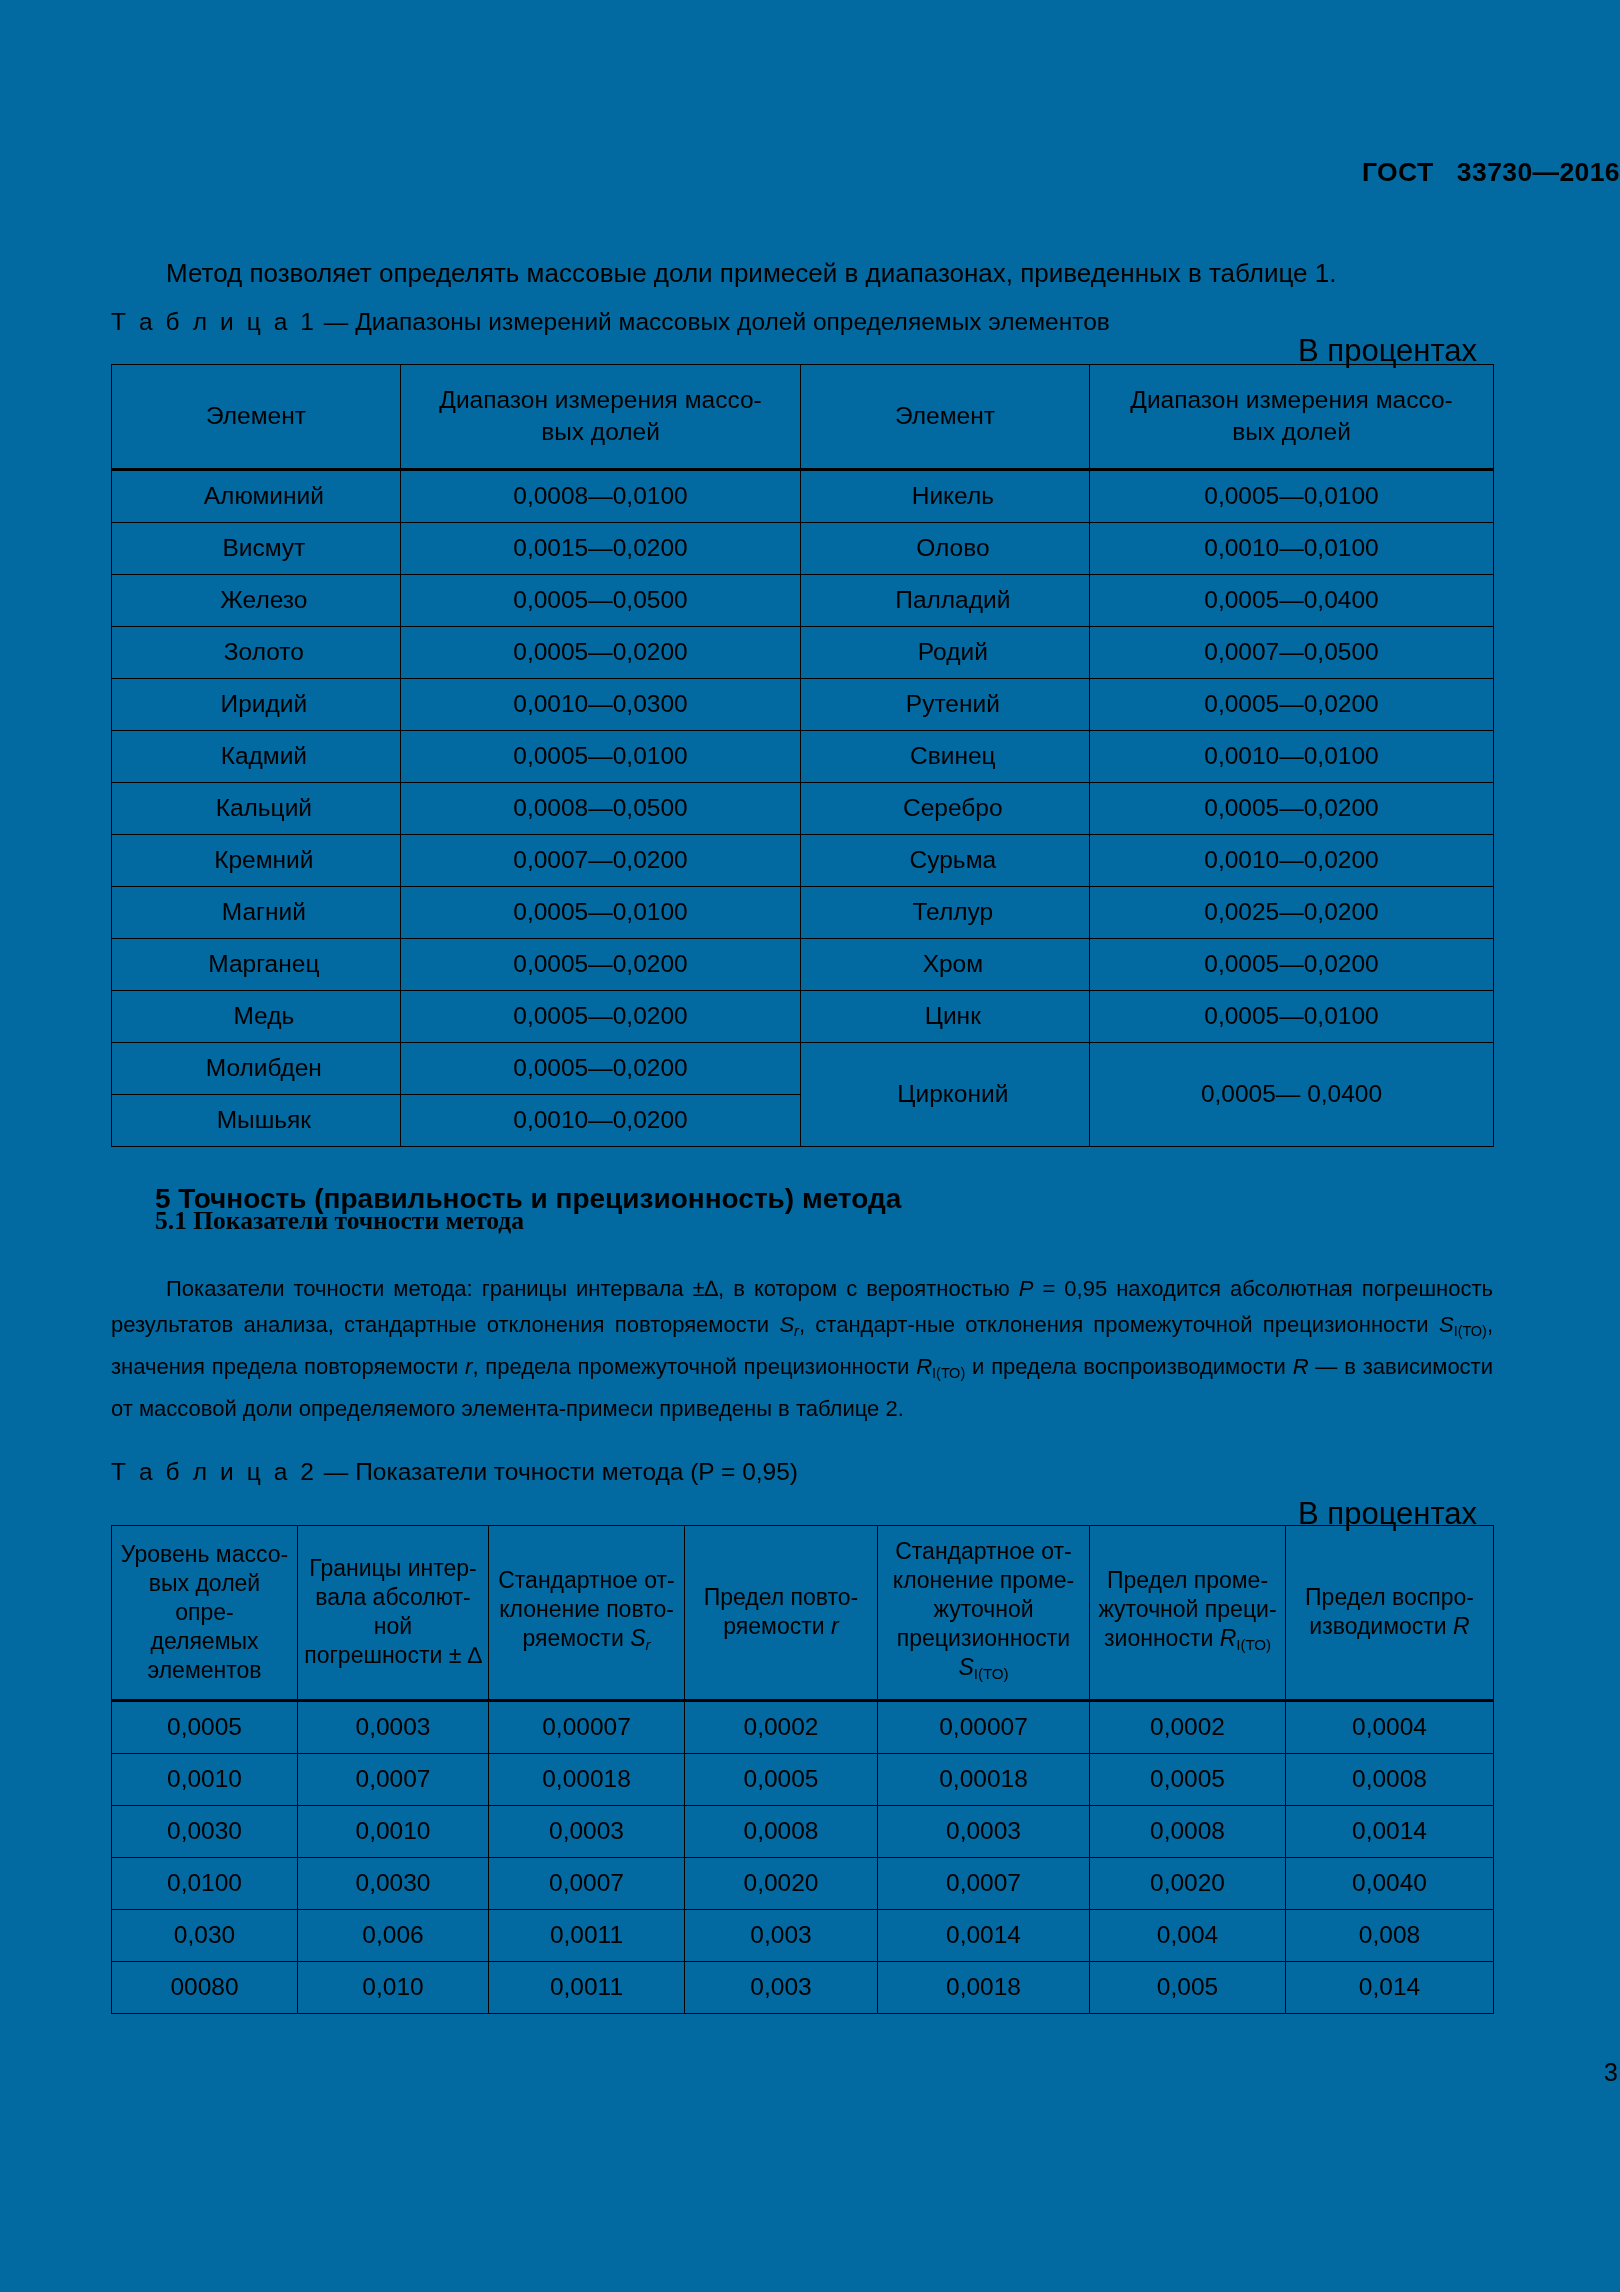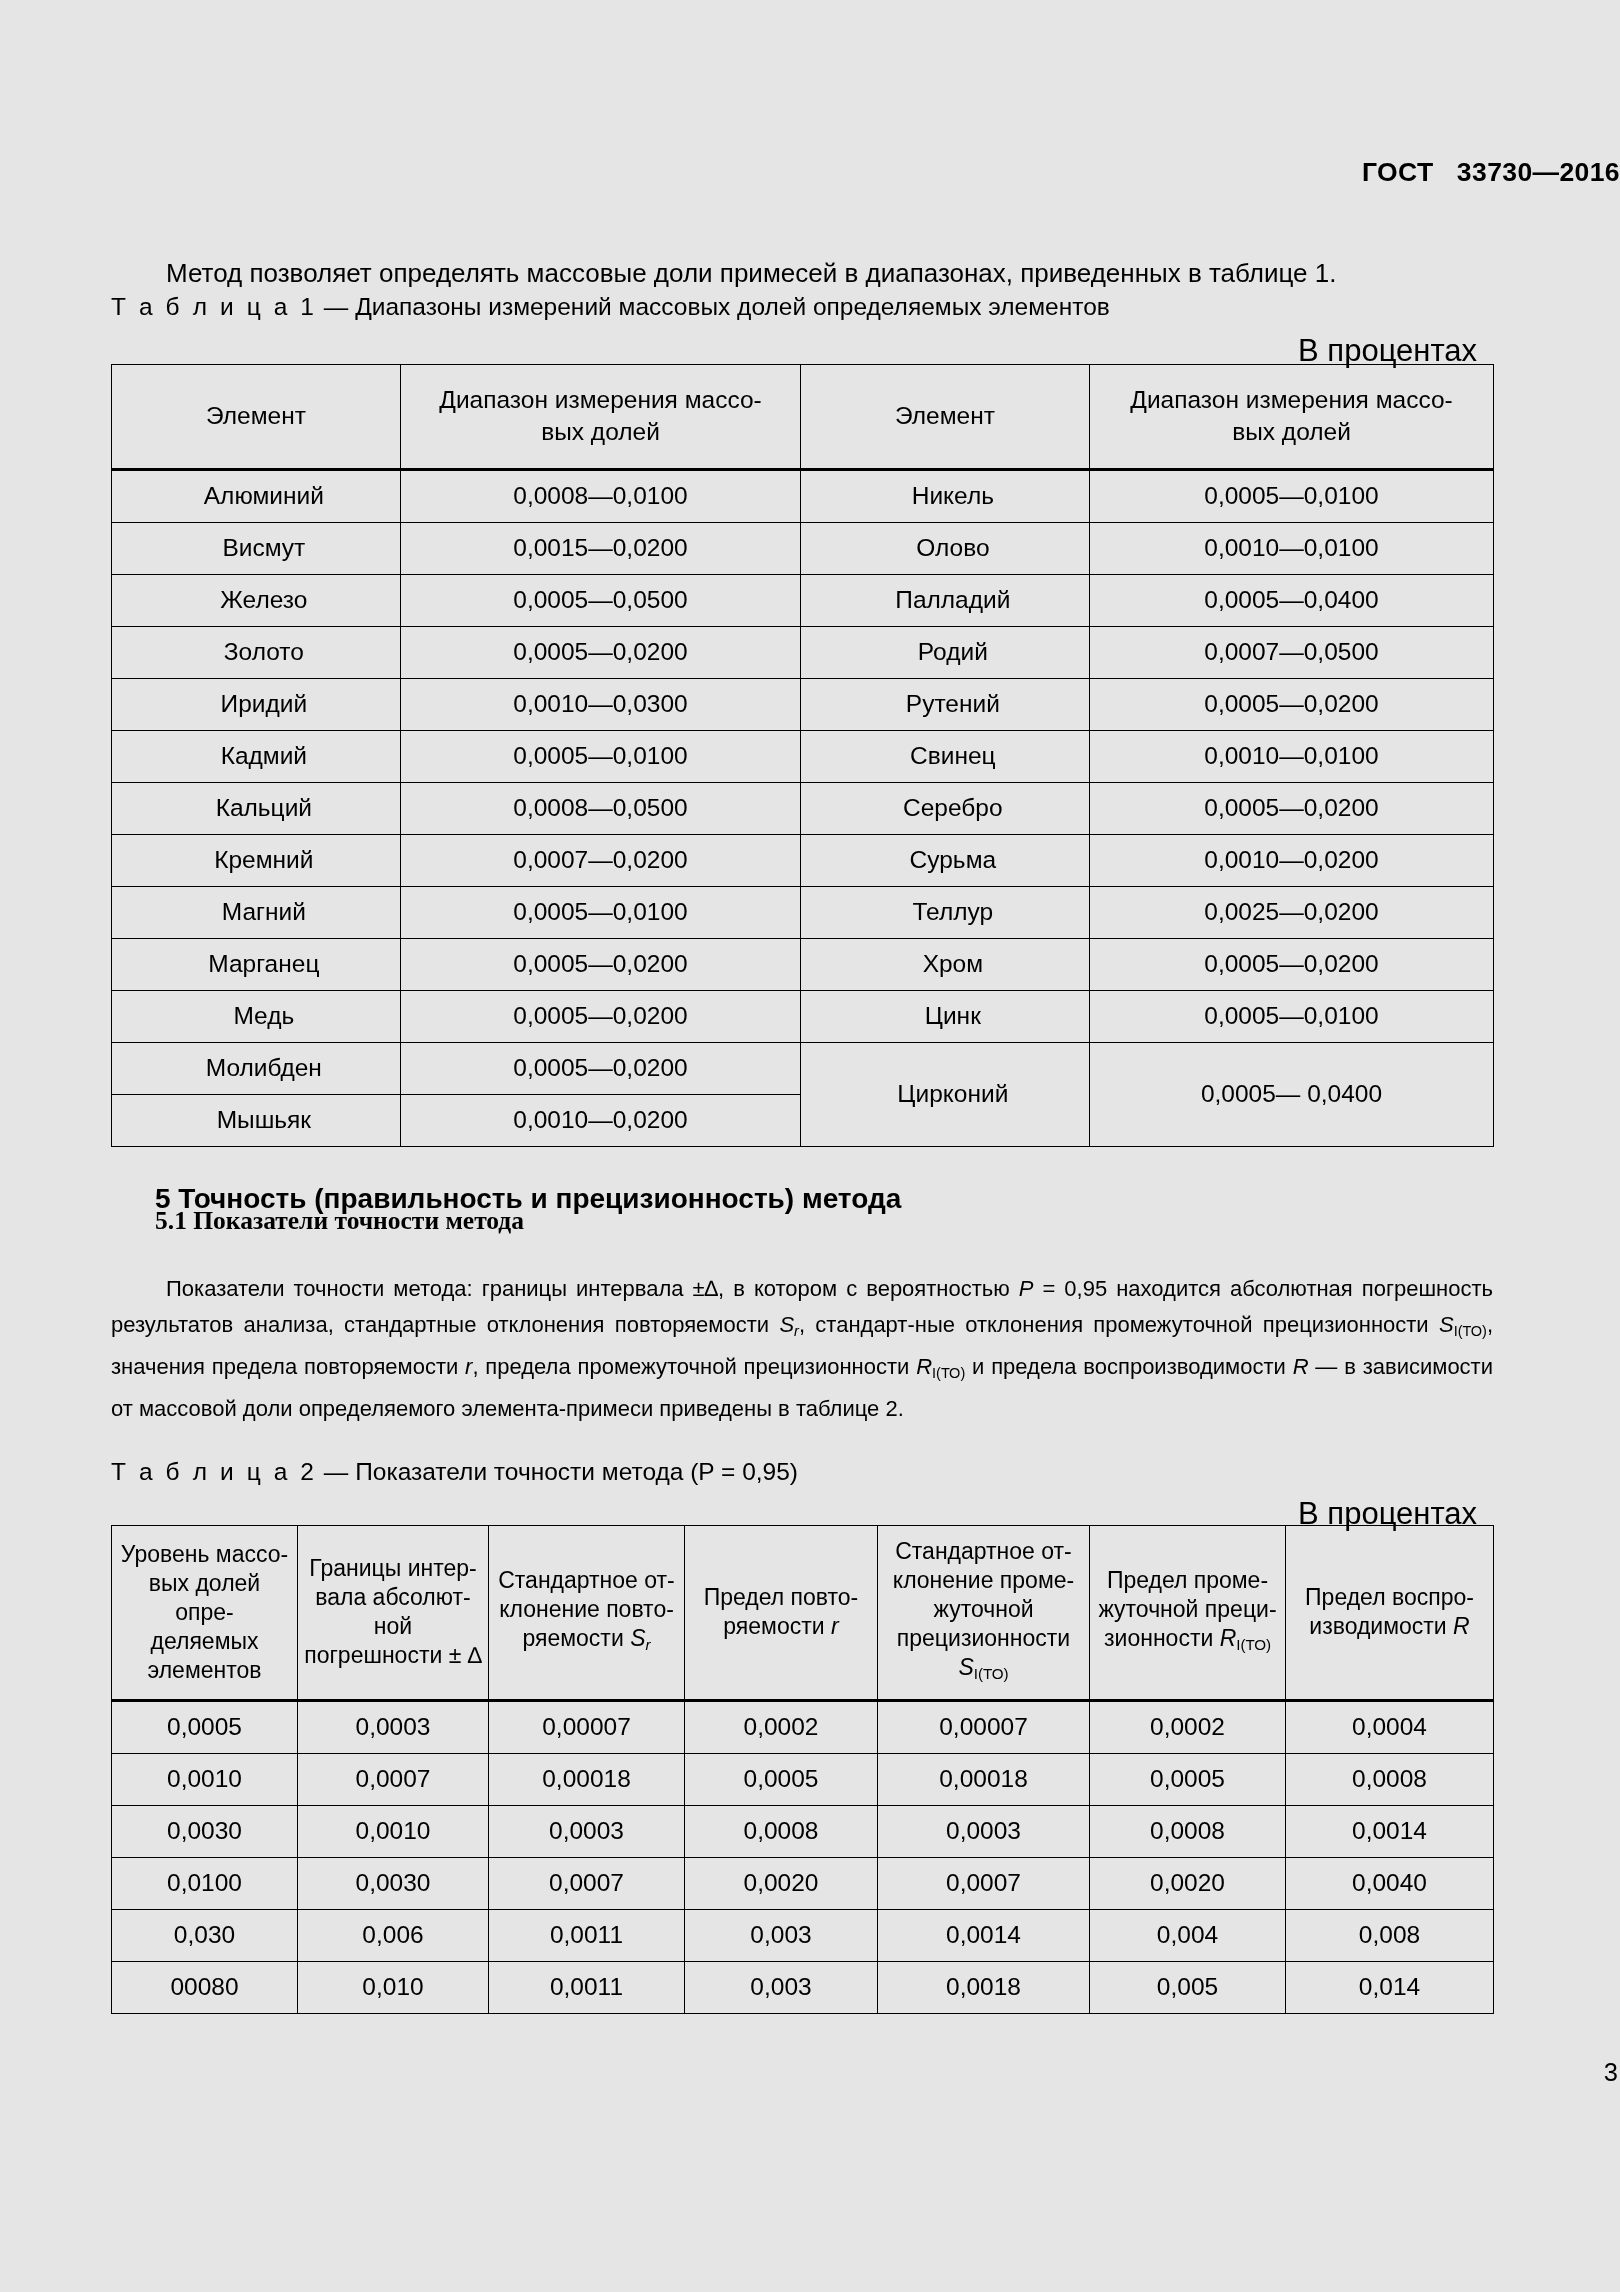--- a/index.html
+++ b/index.html
@@ -8,21 +8,21 @@
     background: #ffffff;
   }
   body {
     font-family: "Liberation Sans", sans-serif;
     color: #000000;
   }
   .page {
     position: relative;
     width: 1620px;
     height: 2293px;
-    background: #e5e5e5;
+    background: #0369a1;
     box-sizing: border-box;
     padding: 0;
     overflow: hidden;
   }
   .content {
     position: absolute;
     left: 111px;
     top: 0;
     width: 1382px;
   }
@@ -169,21 +169,21 @@
 <body>
 
 <div class="page">
 
   <div class="doc-header">ГОСТ   33730—2016</div>
 
   <div class="content">
 
     <p class="intro-para">Метод позволяет определять массовые доли примесей в диапазонах, приведенных в таблице 1.</p>
 
-    <div class="table-caption" style="top:293px;">
+    <div class="table-caption" style="top:308px;">
       <span class="caption-lead">Т а б л и ц а 1</span><span> — Диапазоны измерений массовых долей определяемых элементов</span>
     </div>
     <div class="units-note" style="top:333px;">В процентах</div>
 
     <table class="gost" id="table1">
       <colgroup>
         <col class="c1">
           <col class="c2">
           <col class="c3">
           <col class="c4">

